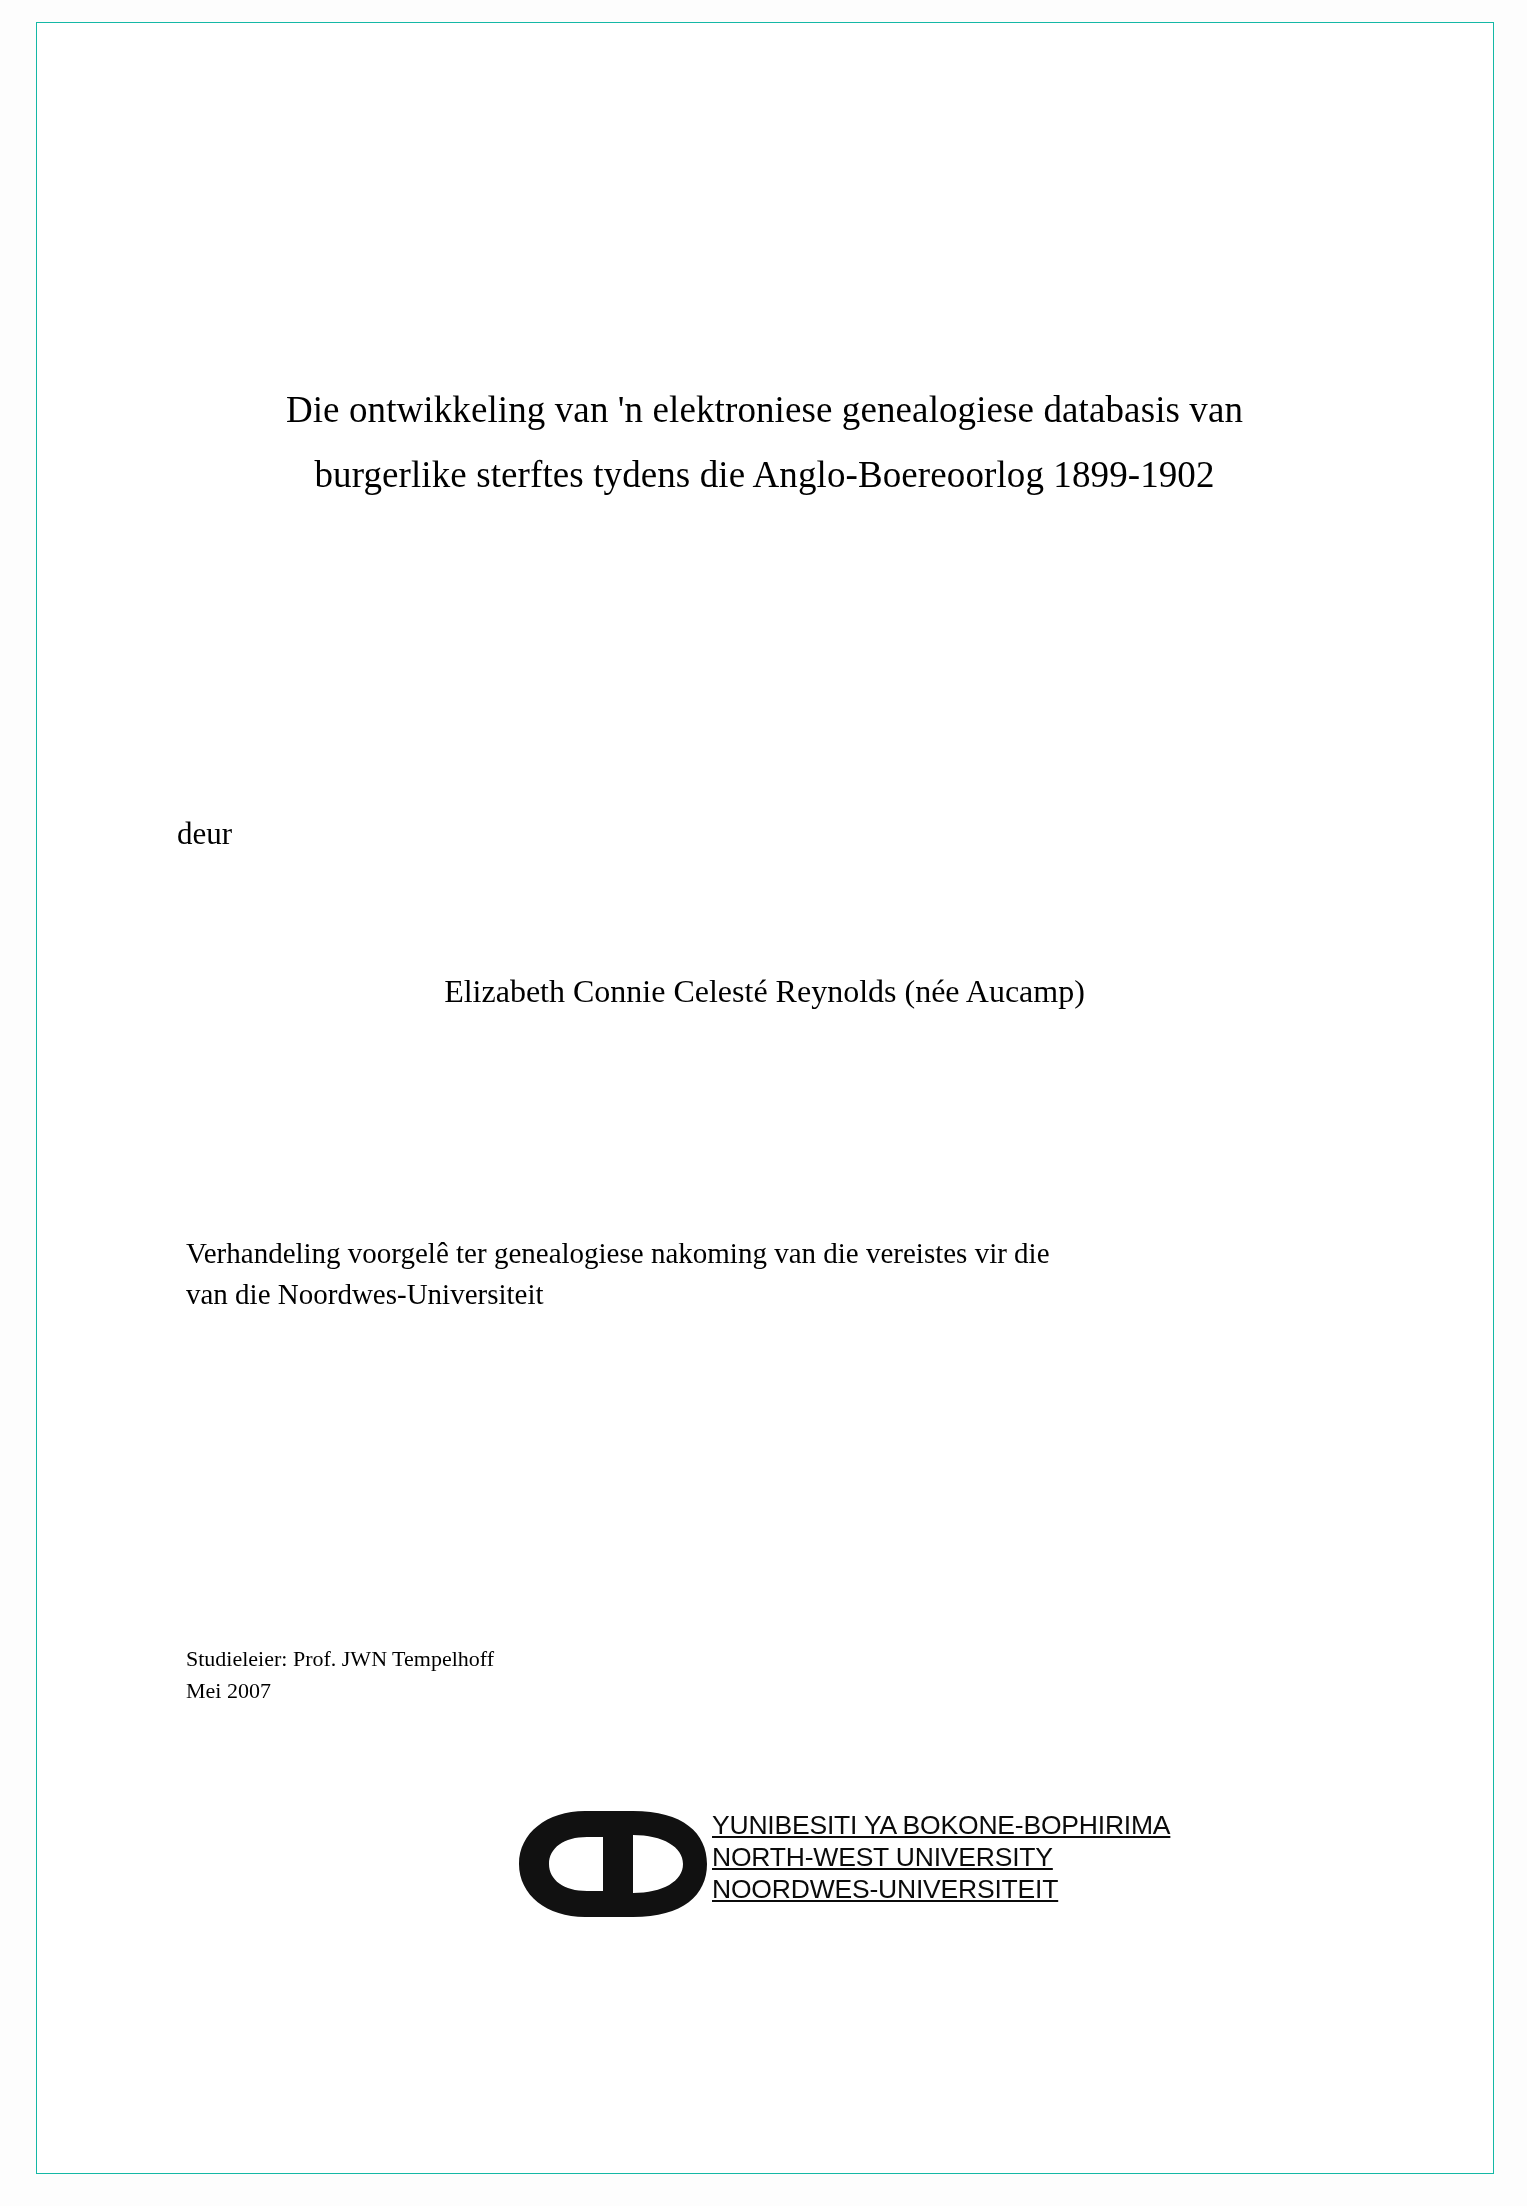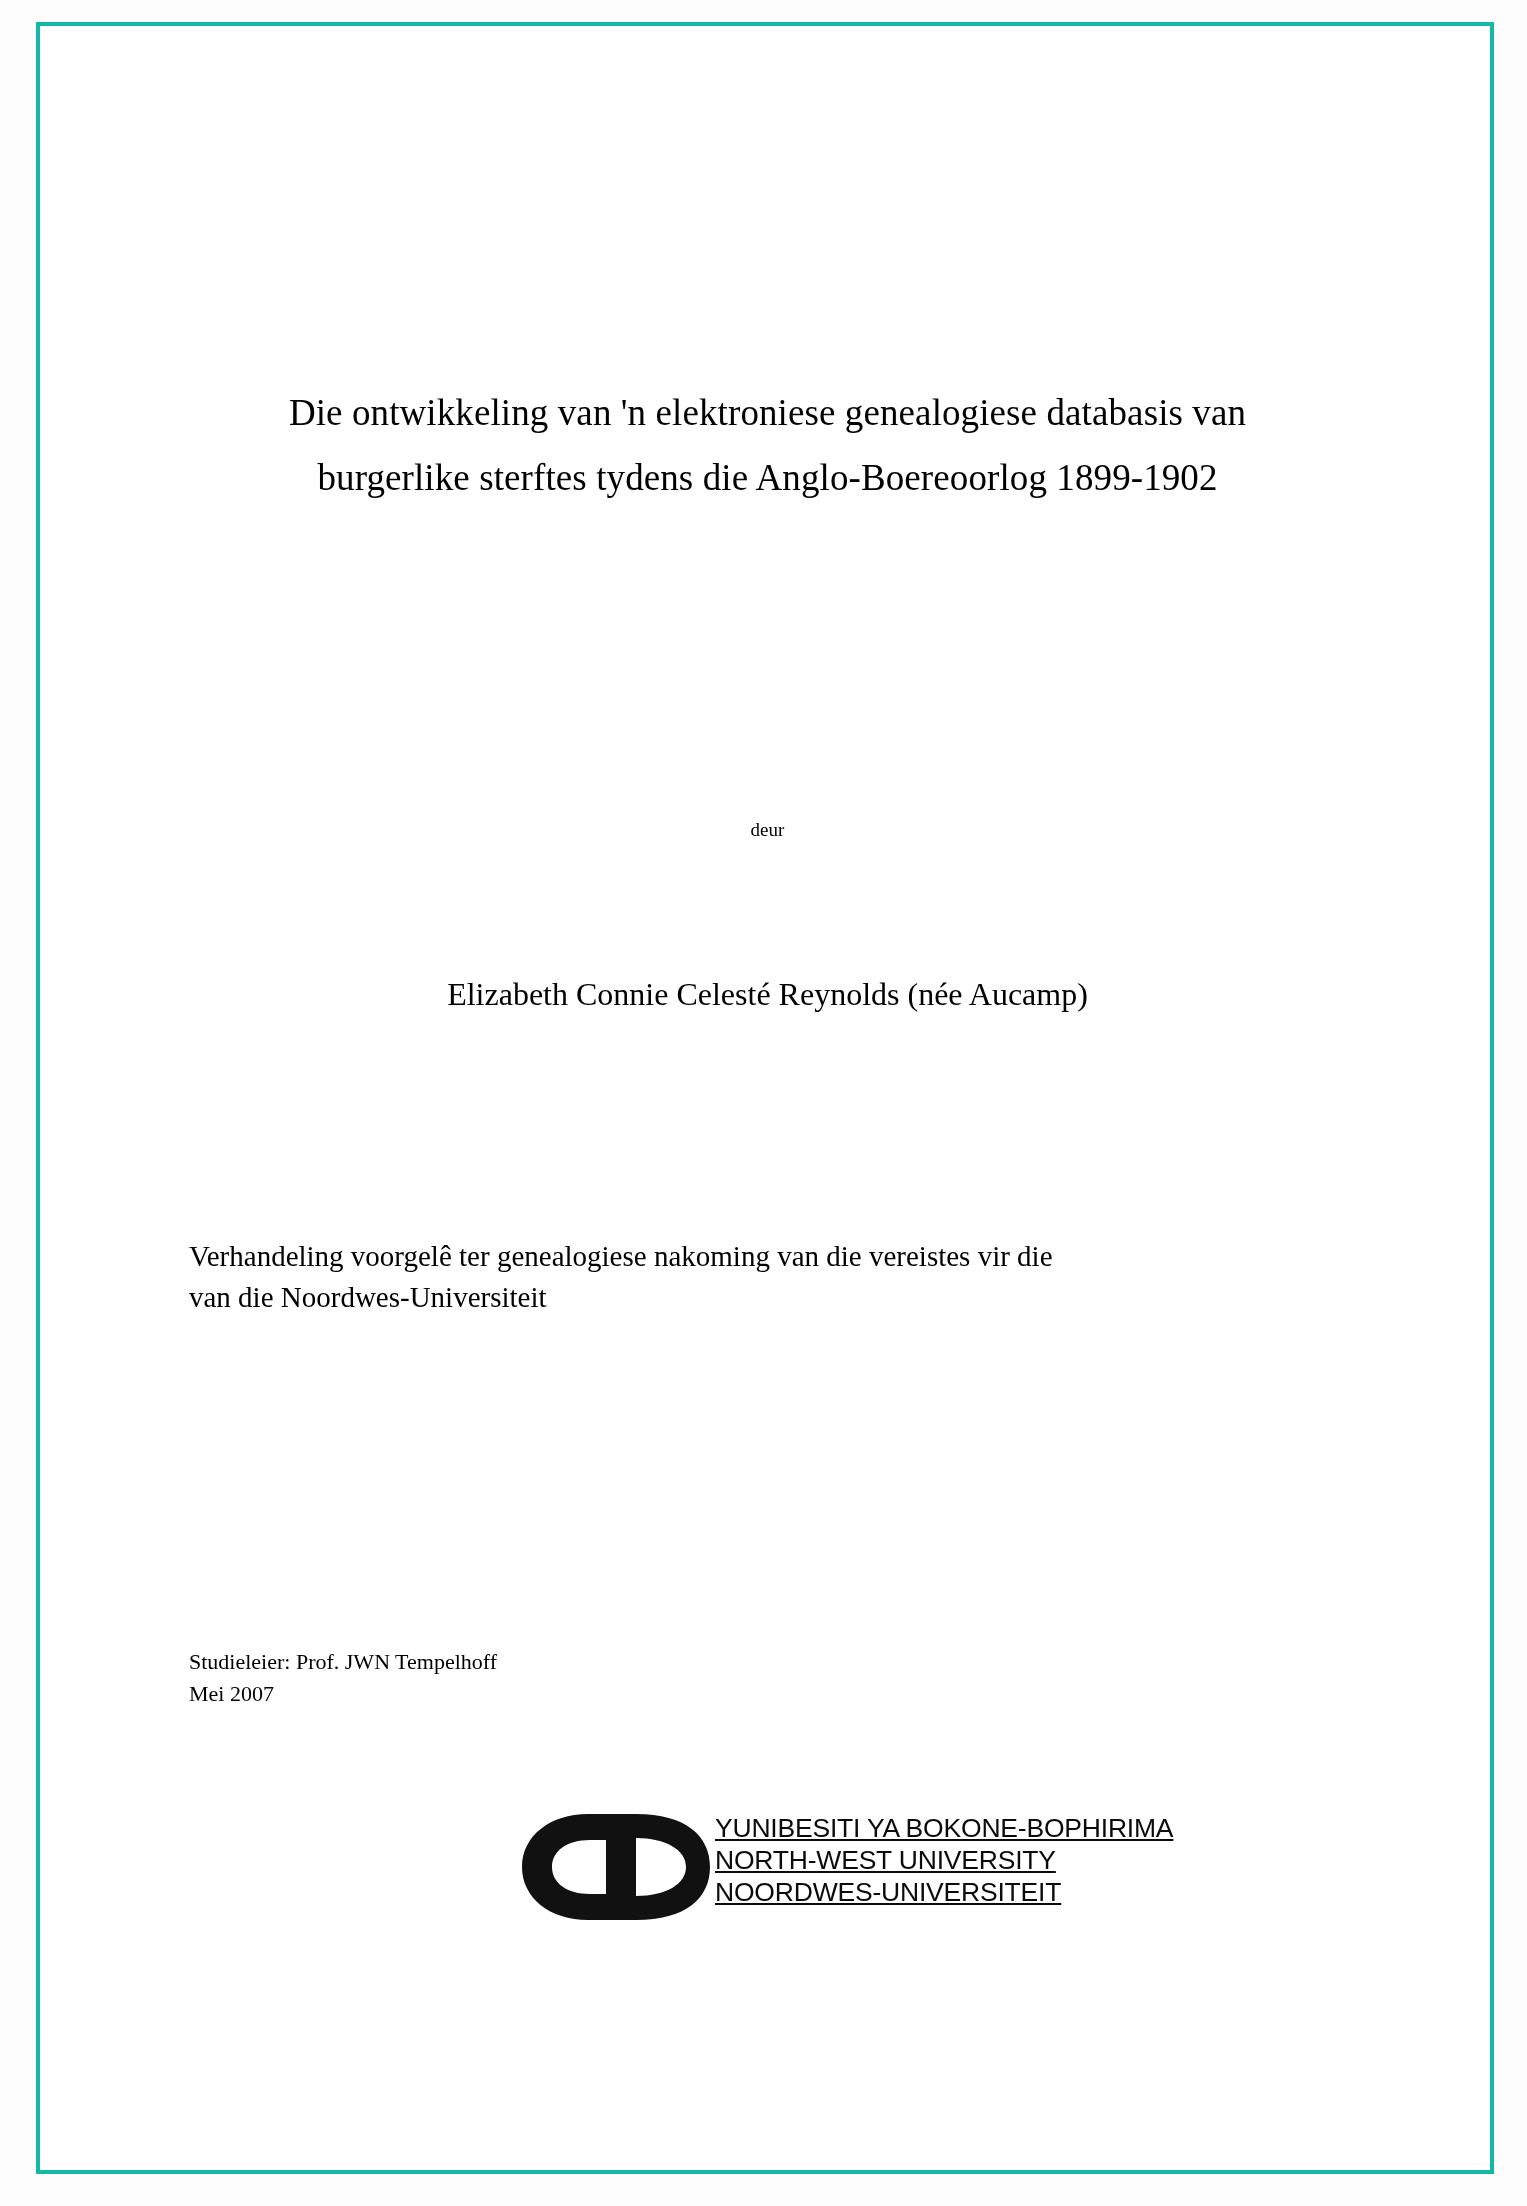--- a/index.html
+++ b/index.html
@@ -25,21 +25,21 @@
     background: #fdfdfd;
   }
 
   
   .page-frame {
     position: absolute;
     left: 36px;
     top: 22px;
     width: 1458px;
     height: 2152px;
-    border: 4px solid #14b8a6;
+    border: 1px solid #14b8a6;
     background: #ffffff;
     box-sizing: border-box;
   }
 
   .page-inner {
     position: absolute;
     left: 0; top: 0;
     width: 100%;
     height: 100%;
   }
@@ -62,22 +62,21 @@
     line-height: 1.75;
     letter-spacing: 0.1px;
   }
   .title-line { display: block; }
 
   .deur {
     position: absolute;
     top: 793px;
     left: 0;
     width: 1175px;
-    text-align: center;
-    font-size: 19px;
+    font-size: 31px;
   }
 
   .author {
     position: absolute;
     top: 950px;
     left: 0;
     width: 1175px;
     text-align: center;
     font-size: 32px;
   }

